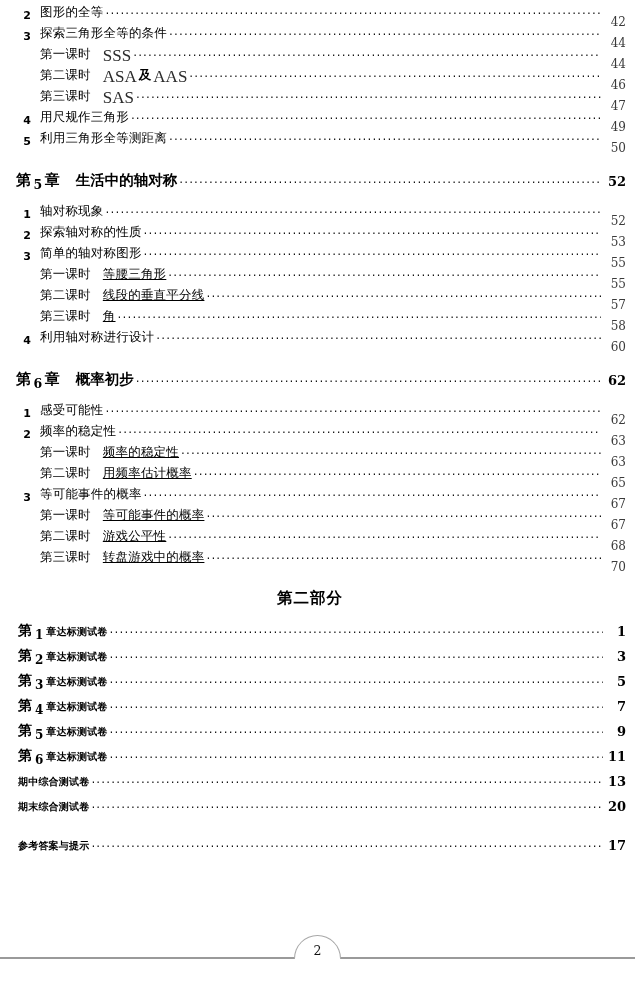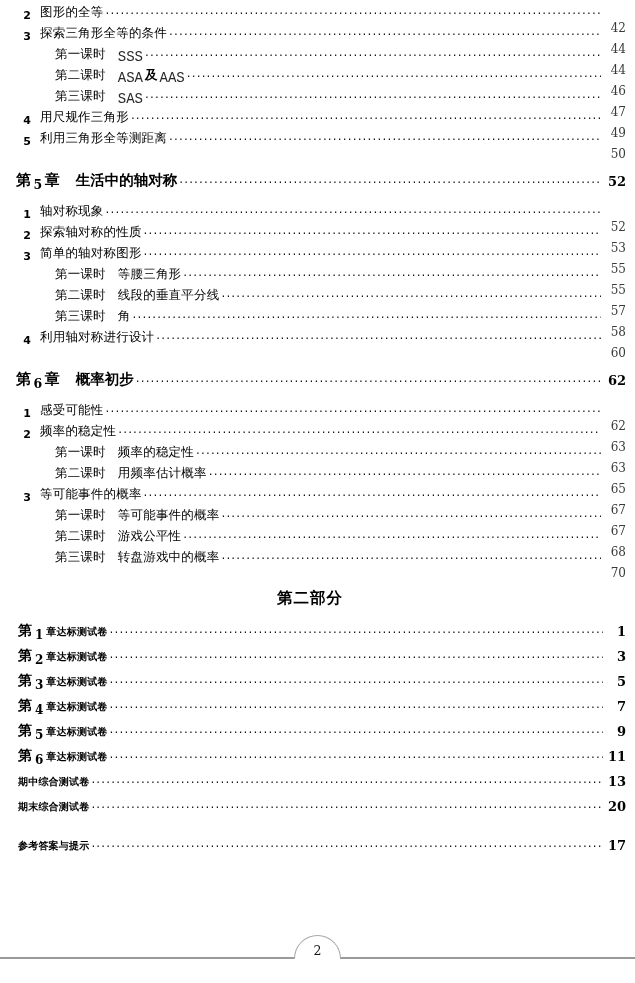--- a/index.html
+++ b/index.html
@@ -79,40 +79,40 @@
   }
 
   .pg {
     flex: 0 0 auto;
     width: 22px;
     text-align: right;
     font-family: "DejaVu Serif", "Liberation Serif", serif;
     font-size: 12px;
     color: #3a3a3a;
     position: relative;
-    top: 16px;
+    top: 10px;
   }
 
   
   .row.sec { padding-left: 18px; height: 21px; }
   .row.sec .num { width: 13px; }
   .row.sec .title { padding-left: 9px; }
 
   
-  .row.lesson { padding-left: 55px; height: 21px; }
+  .row.lesson { padding-left: 40px; height: 21px; }
   .row.lesson .title { font-size: 12.5px; }
   .row.lesson .sub {
-    font-family: Liberation Mono, monospace;
-    font-size: 14px;
+    font-family: Liberation Serif, serif;
+    font-size: 17px;
     color: #2b2b2b;
     position: relative;
     top: 3px;
     padding-left: 12px;
   }
-  .row.lesson .lesson-name { padding-left: 12px; }
+  .row.lesson .lesson-name { padding-left: 12px; text-decoration: underline; }
   .row.lesson .amp {
     font-weight: bold;
     font-size: 12.5px;
     padding: 0 2px;
     position: relative;
     top: 0px;
   }
 
   
   .row.chapter {

